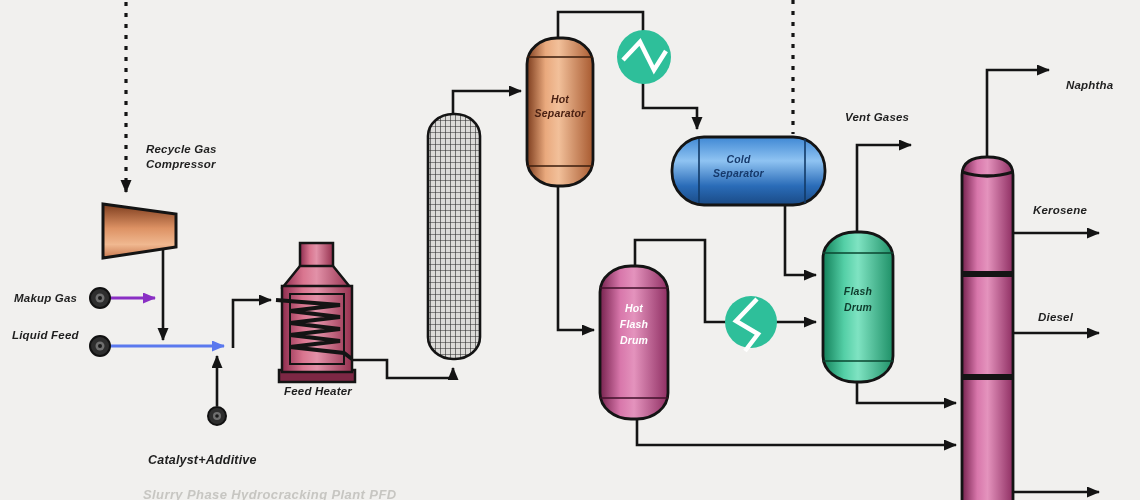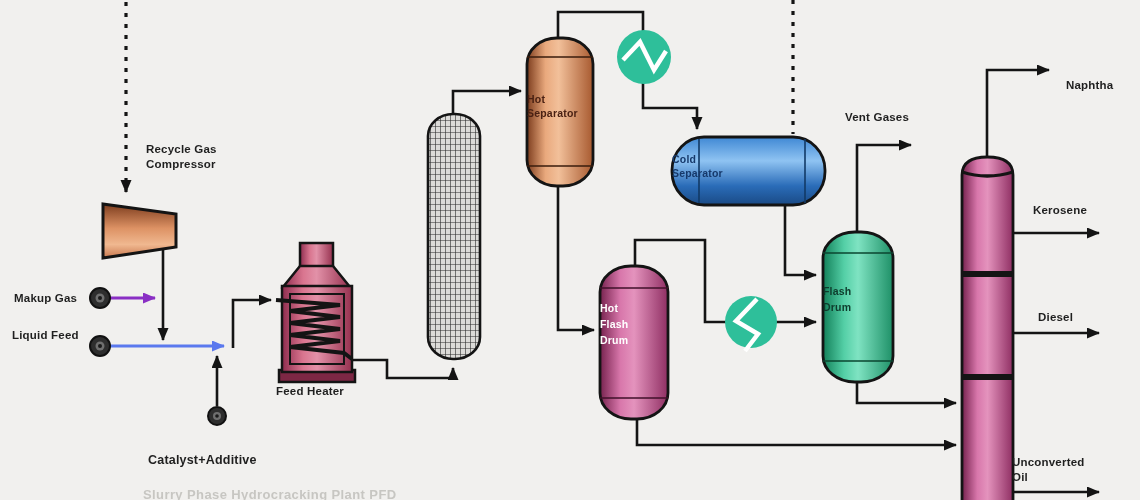--- a/index.html
+++ b/index.html
@@ -5,23 +5,23 @@
   html,body{margin:0;padding:0;background:#d8d8d8;}
   #stage{
     position:relative;width:1140px;height:500px;overflow:hidden;
     background:#f1f0ee;
     font-family:"Liberation Sans","DejaVu Sans",sans-serif;
   }
   #piping{position:absolute;left:0;top:0;}
   .lbl{
     position:absolute;
     font-size:11.5px;font-weight:bold;color:#1f1f1f;
-    line-height:1.3;white-space:pre-line;letter-spacing:.2px;
+    line-height:1.3;white-space:pre-line;letter-spacing:.2px;font-style:italic;
   }
-  .center{}
+  .center{text-align:center;}
   .lbl.vessel-text{font-size:10.5px;line-height:1.38;}
   .lbl.hot-sep-text{color:#4a2113;}
   .lbl.cold-sep-text{color:#16396b;}
   .lbl.hot-flash-text{color:#ffffff;line-height:1.5;}
   .lbl.flash-text{color:#0e3b2c;line-height:1.5;}
   .lbl.big{font-size:12.5px;margin-top:20px;}
   .lbl.caption{color:#c7c6c2;font-size:13px;font-weight:bold;letter-spacing:.4px;}
 </style>
 </head>
 <body>
@@ -214,18 +214,16 @@
 Drum</div>
 
   <div class="lbl" style="left:845px;top:110px;">Vent Gases</div>
 
   <div class="lbl" style="left:1066px;top:78px;">Naphtha</div>
 
   <div class="lbl" style="left:1033px;top:203px;text-align:center;">Kerosene</div>
 
   <div class="lbl" style="left:1038px;top:310px;">Diesel</div>
 
-  <div class="lbl center" style="left:1012px;top:455px;width:96px;">Unconverted
-Oil</div>
 
   <div class="lbl caption" style="left:143px;top:487px;">Slurry Phase Hydrocracking Plant PFD</div>
 
 </div>
 
 </body></html>

